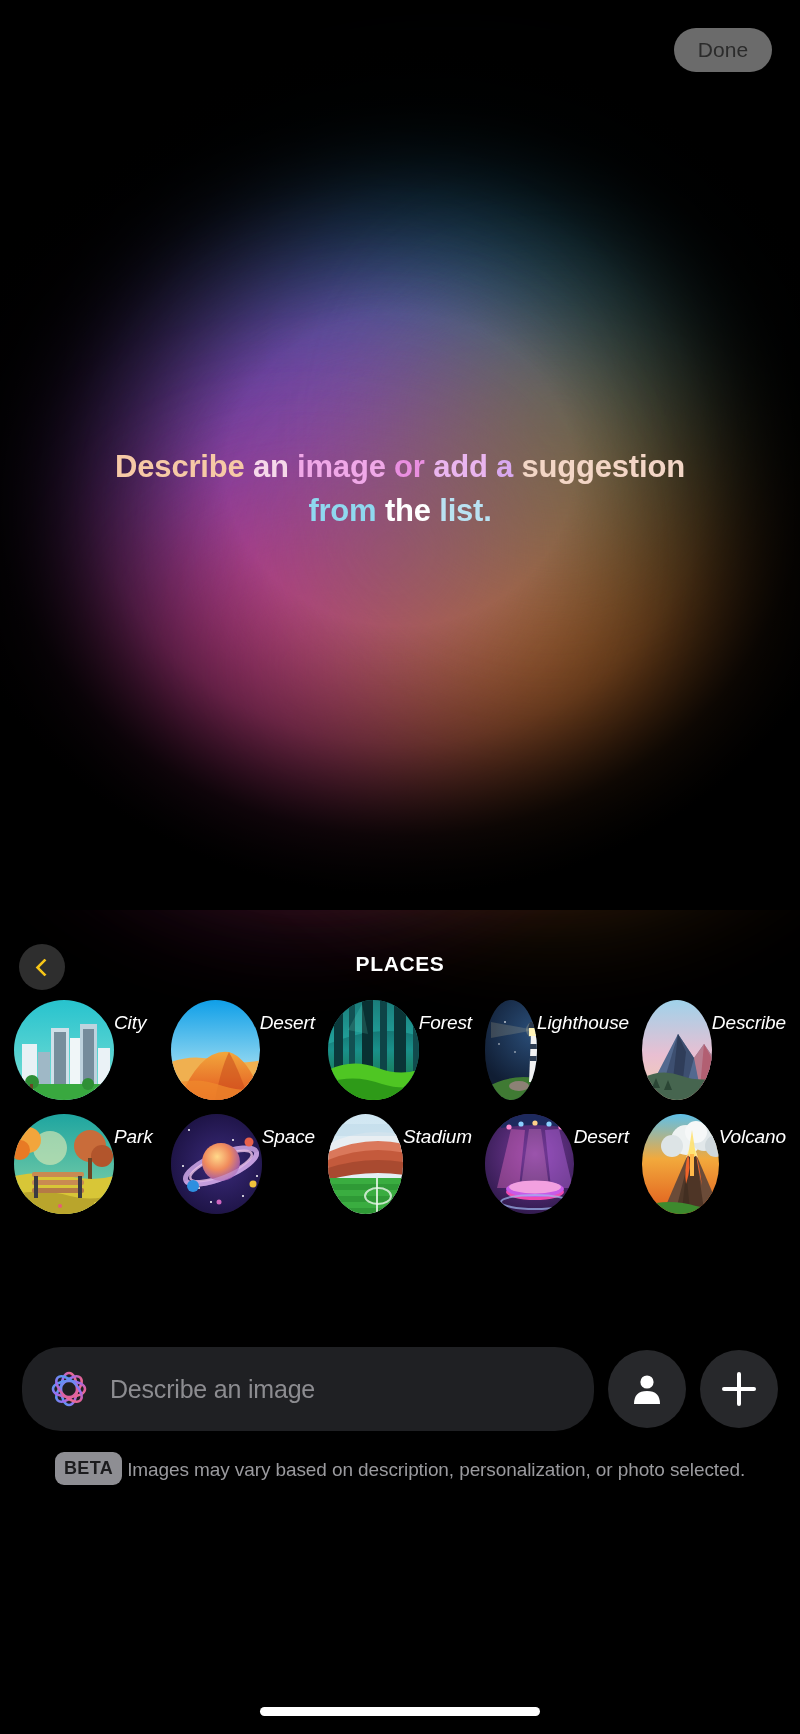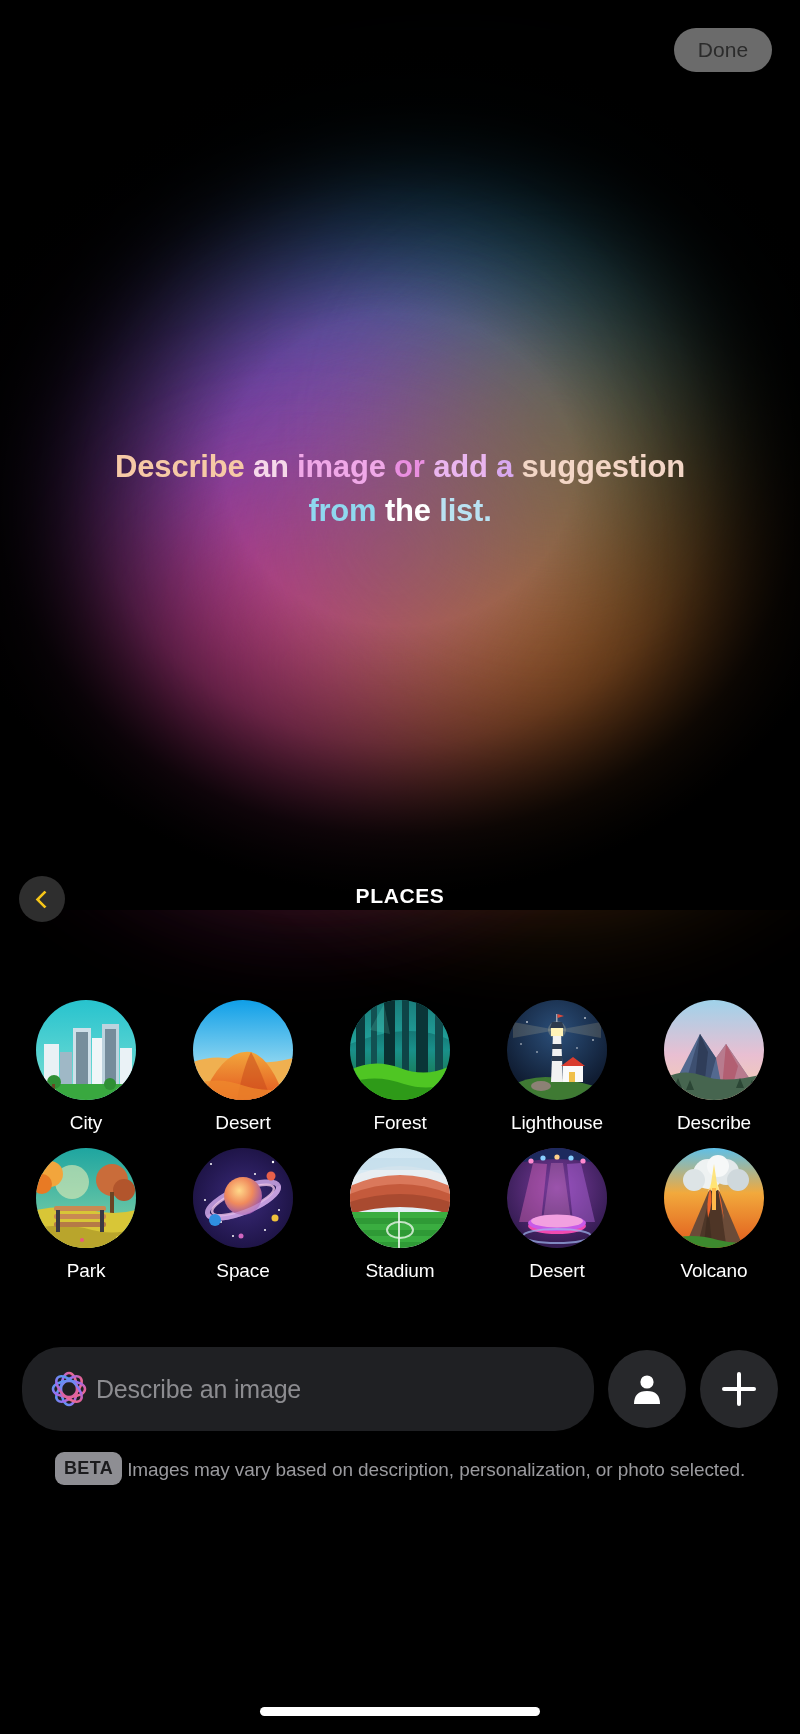--- a/index.html
+++ b/index.html
@@ -56,48 +56,48 @@
   .w3 { color:#f0a8e8; }
   .w4 { color:#e98fe0; }
   .w5 { color:#eab5ef; }
   .w7 { color:#d9a9ef; }
   .w8 { color:#f3d6c6; }
   .w10 { color:#8fd8ef; }
   .w11 { color:#ffffff; }
   .w12 { color:#b9e2f2; }
 
   
-  .cat-header { position:absolute; z-index:20; left:0; top:876px; width:800px; height:48px; }
+  .cat-header { position:absolute; z-index:20; left:0; top:944px; width:800px; height:48px; }
   .back-circle {
     position:absolute; left:19px; top:0;
     width:46px; height:46px; border-radius:50%;
     background:#2e2e2e;
     display:flex; align-items:center; justify-content:center;
     cursor:pointer;
   }
   .chev { width:13px; height:13px; border-left:3px solid #f5c518; border-bottom:3px solid #f5c518; transform:rotate(45deg); margin-left:4px; border-radius:1px; }
   .cat-title {
     position:absolute; left:0; width:800px; top:8px;
     text-align:center; color:#ffffff;
     font-size:21px; font-weight:600; letter-spacing:0.6px;
   }
 
   
   .grid { position:absolute; z-index:20; left:0; top:1000px; width:800px; }
   .grid-row { display:flex; justify-content:space-between; padding:0 14px; margin-bottom:14px; }
-  .cell { width:144px; display:flex; flex-direction:column; align-items:center; cursor:pointer; }
+  .cell { width:144px; display:flex; flex-direction:row; cursor:pointer;font-style:italic; }
   .thumb { width:100px; height:100px; border-radius:50%; overflow:hidden; position:relative; background:#111; }
   .thumb svg { display:block; width:100px; height:100px; }
   .cell-label { margin-top:12px; color:#fff; font-size:19px; font-weight:400; letter-spacing:-0.1px; white-space:nowrap; }
 
   
   .inputrow { position:absolute; z-index:30; left:0; top:1350px; width:800px; height:78px; display:flex; align-items:center; padding:0 22px; gap:14px; }
   .prompt-field {
     flex:1; height:84px; background:#1f2023; border-radius:39px;
-    display:flex; align-items:center; padding:0 22px; gap:2px; cursor:text;
+    display:flex; align-items:center; padding:0 22px; gap:16px; cursor:text;
   }
   .ai-icon { width:50px; height:50px; flex:0 0 50px; }
   .prompt-text { color:#8c8c90; font-size:25px; font-weight:400; letter-spacing:-0.2px; }
   .round-btn {
     width:78px; height:78px; flex:0 0 78px; border-radius:50%;
     background:#27282b; display:flex; align-items:center; justify-content:center; cursor:pointer;
   }
   .person-ic { width:34px; height:34px; }
   .plus-ic { position:relative; width:34px; height:34px; }
   .plus-ic:before, .plus-ic:after { content:""; position:absolute; background:#fff; border-radius:2px; }

